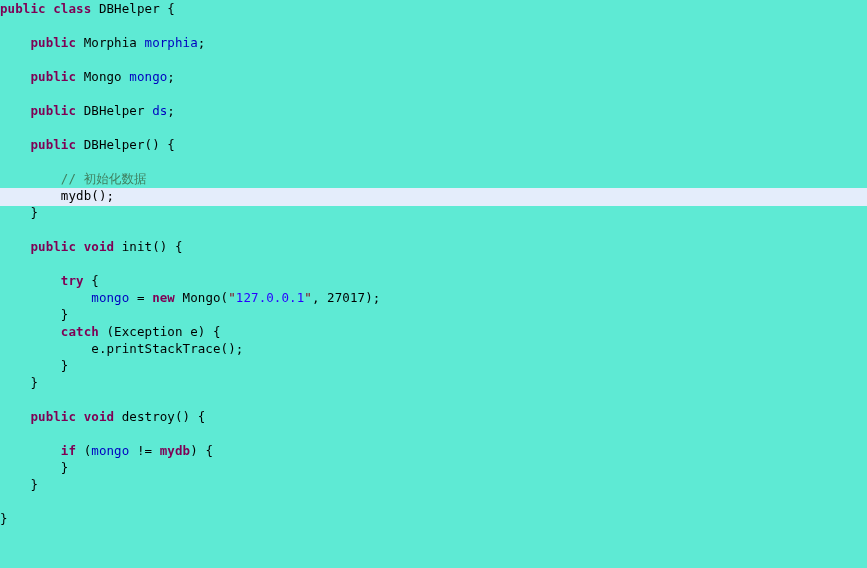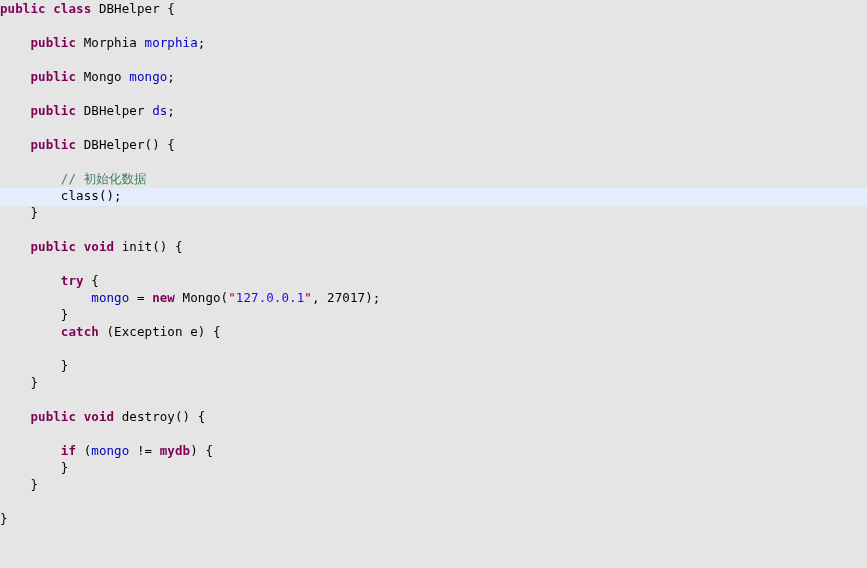--- a/index.html
+++ b/index.html
@@ -12,21 +12,21 @@
     width: 867px;
     height: 568px;
     overflow: hidden;
     font-family: "DejaVu Sans Mono", "Liberation Mono", monospace;
   }
 
   #editor {
     position: relative;
     width: 867px;
     height: 568px;
-    background: #e5e5e5;
+    background: #5eead4;
   }
 
   .code {
     position: relative;
     z-index: 2;
     font-family: "DejaVu Sans Mono", "Liberation Mono", monospace;
     font-size: 12.5px;
     line-height: 17px;
     white-space: pre;
     color: #000000;
@@ -71,30 +71,30 @@
 </span><span class="line">
 </span><span class="line"><span class="pln">    </span><span class="kw">public</span><span class="pln"> Morphia </span><span class="fld">morphia</span><span class="pln">;</span>
 </span><span class="line">
 </span><span class="line"><span class="pln">    </span><span class="kw">public</span><span class="pln"> Mongo </span><span class="fld">mongo</span><span class="pln">;</span>
 </span><span class="line">
 </span><span class="line"><span class="pln">    </span><span class="kw">public</span><span class="pln"> DBHelper </span><span class="fld">ds</span><span class="pln">;</span>
 </span><span class="line">
 </span><span class="line"><span class="pln">    </span><span class="kw">public</span><span class="pln"> DBHelper() {</span>
 </span><span class="line">
 </span><span class="line"><span class="pln">        </span><span class="cmt">// </span><span class="cmt cjk">初始化数据</span>
-</span><span class="line"><span class="pln">        </span><span class="pln">class();</span>
+</span><span class="line"><span class="pln">        </span><span class="pln">mydb();</span>
 </span><span class="line"><span class="pln">    </span><span class="pln">}</span>
 </span><span class="line">
 </span><span class="line"><span class="pln">    </span><span class="kw">public</span><span class="pln"> </span><span class="kw">void</span><span class="pln"> init() {</span>
 </span><span class="line">
 </span><span class="line"><span class="pln">        </span><span class="kw">try</span><span class="pln"> {</span>
 </span><span class="line"><span class="pln">            </span><span class="fld">mongo</span><span class="pln"> = </span><span class="kw">new</span><span class="pln"> Mongo(</span><span class="str">"</span><span class="strb">127.0.0.1</span><span class="str">"</span><span class="pln">, 27017);</span>
 </span><span class="line"><span class="pln">        </span><span class="pln">}</span>
 </span><span class="line"><span class="pln">        </span><span class="kw">catch</span><span class="pln"> (Exception e) {</span>
-</span><span class="line"><span class="pln">            </span>
+</span><span class="line"><span class="pln">            </span><span class="pln">e.printStackTrace();</span>
 </span><span class="line"><span class="pln">        </span><span class="pln">}</span>
 </span><span class="line"><span class="pln">    </span><span class="pln">}</span>
 </span><span class="line">
 </span><span class="line"><span class="pln">    </span><span class="kw">public</span><span class="pln"> </span><span class="kw">void</span><span class="pln"> destroy() {</span>
 </span><span class="line">
 </span><span class="line"><span class="pln">        </span><span class="kw">if</span><span class="pln"> (</span><span class="fld">mongo</span><span class="pln"> != </span><span class="kw">mydb</span><span class="pln">) {</span>
 </span><span class="line"><span class="pln">        </span><span class="pln">}</span>
 </span><span class="line"><span class="pln">    </span><span class="pln">}</span>
 </span><span class="line">
 </span><span class="line"><span class="pln">}</span>

